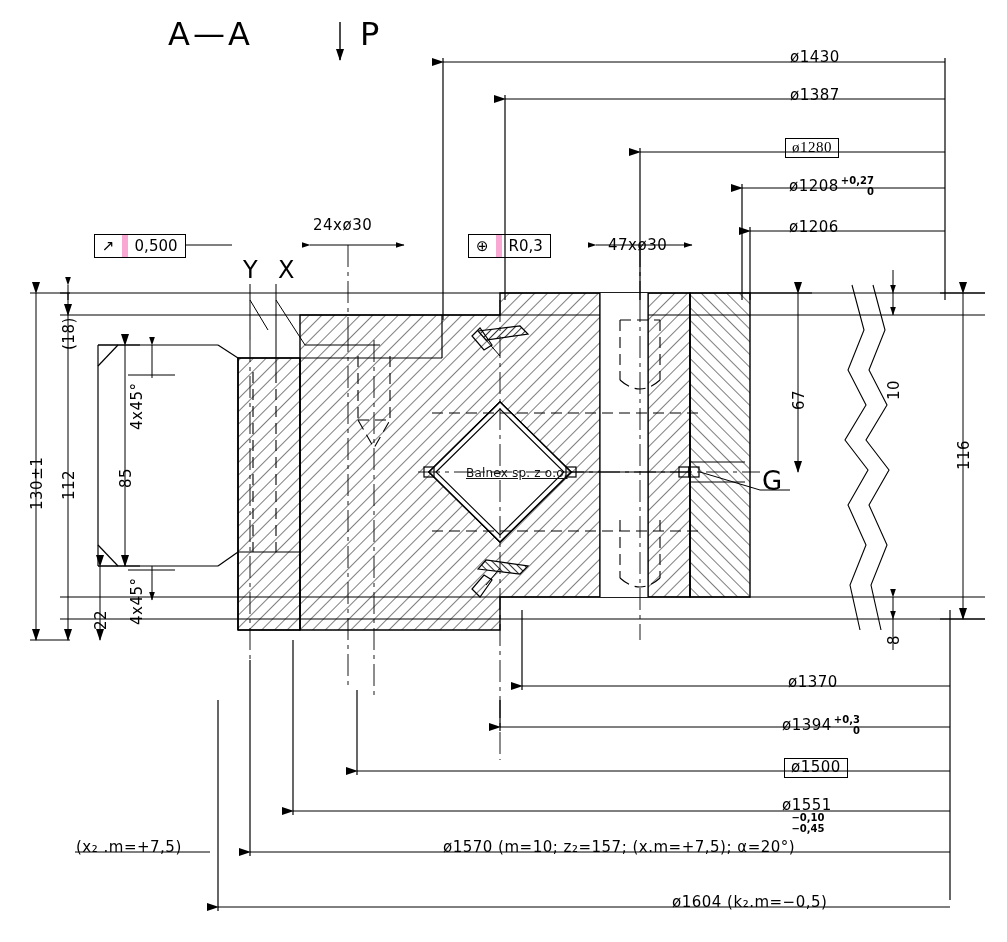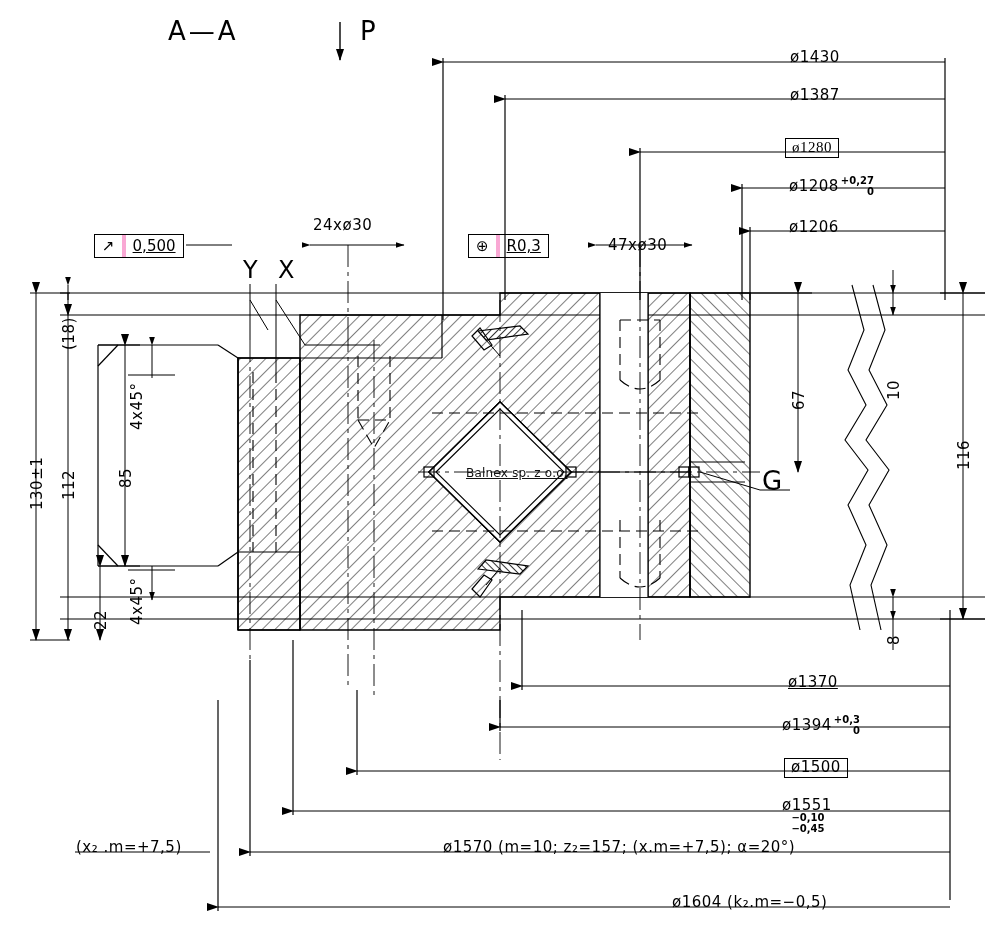--- a/index.html
+++ b/index.html
@@ -1,28 +1,28 @@
 <!DOCTYPE html>
 <html><head>
 <meta charset="utf-8">
 <style>
   html,body{margin:0;padding:0;background:#ffffff;}
   body{width:1007px;height:942px;position:relative;overflow:hidden;
        font-family:"DejaVu Sans","Liberation Sans",sans-serif;color:#000;}
   .stage{position:absolute;left:0;top:0;width:1007px;height:942px;}
   svg{position:absolute;left:0;top:0;}
   .lbl{position:absolute;white-space:nowrap;font-size:15px;letter-spacing:.5px;line-height:1;}
-  .lbl.big{font-size:26px;letter-spacing:3px;}
+  .lbl.big{font-size:32px;letter-spacing:3px;}
   .rot{transform-origin:0 0;}
   .box{border:1px solid #000;padding:1px 6px 2px 6px;}
   .tolstack{display:inline-block;font-size:10px;font-weight:bold;line-height:1.05;
             text-align:right;vertical-align:middle;margin-left:2px;}
   .fcf{display:flex;align-items:stretch;border:1px solid #000;height:22px;}
   .fcf > div{display:flex;align-items:center;padding:0 7px;font-size:15px;}
-  .fcf > div + div{border-left:4px solid #f9a8d4;text-decoration:underline;}
+  .fcf > div + div{border-left:6px solid #f9a8d4;}
   .wm{position:absolute;font-size:12px;color:#111;letter-spacing:.2px;}
   .wm .u{text-decoration:underline;}
 </style>
 </head>
 <body>
 
 <div class="stage">
 
 <svg width="1007" height="942" viewBox="0 0 1007 942">
   <defs>
@@ -286,21 +286,21 @@
 <div style="position:absolute;left:789px;top:176px;display:flex;align-items:center;">
   <span class="lbl" style="position:static;">ø1208</span>
   <span class="tolstack">
     <span style="display:block">+0,27</span>
     <span style="display:block">0</span>
   </span>
 </div>
 
 <div class="lbl" style="left:789px;top:220px;">ø1206</div>
 
-<div class="lbl" style="left:788px;top:675px;text-decoration:underline;">ø1370</div>
+<div class="lbl" style="left:788px;top:675px;">ø1370</div>
 
 <div style="position:absolute;left:782px;top:715px;display:flex;align-items:center;">
   <span class="lbl" style="position:static;">ø1394</span>
   <span class="tolstack">
     <span style="display:block">+0,3</span>
     <span style="display:block">0</span>
   </span>
 </div>
 
 <div class="lbl box" style="left:784px;top:758px;">ø1500</div>

